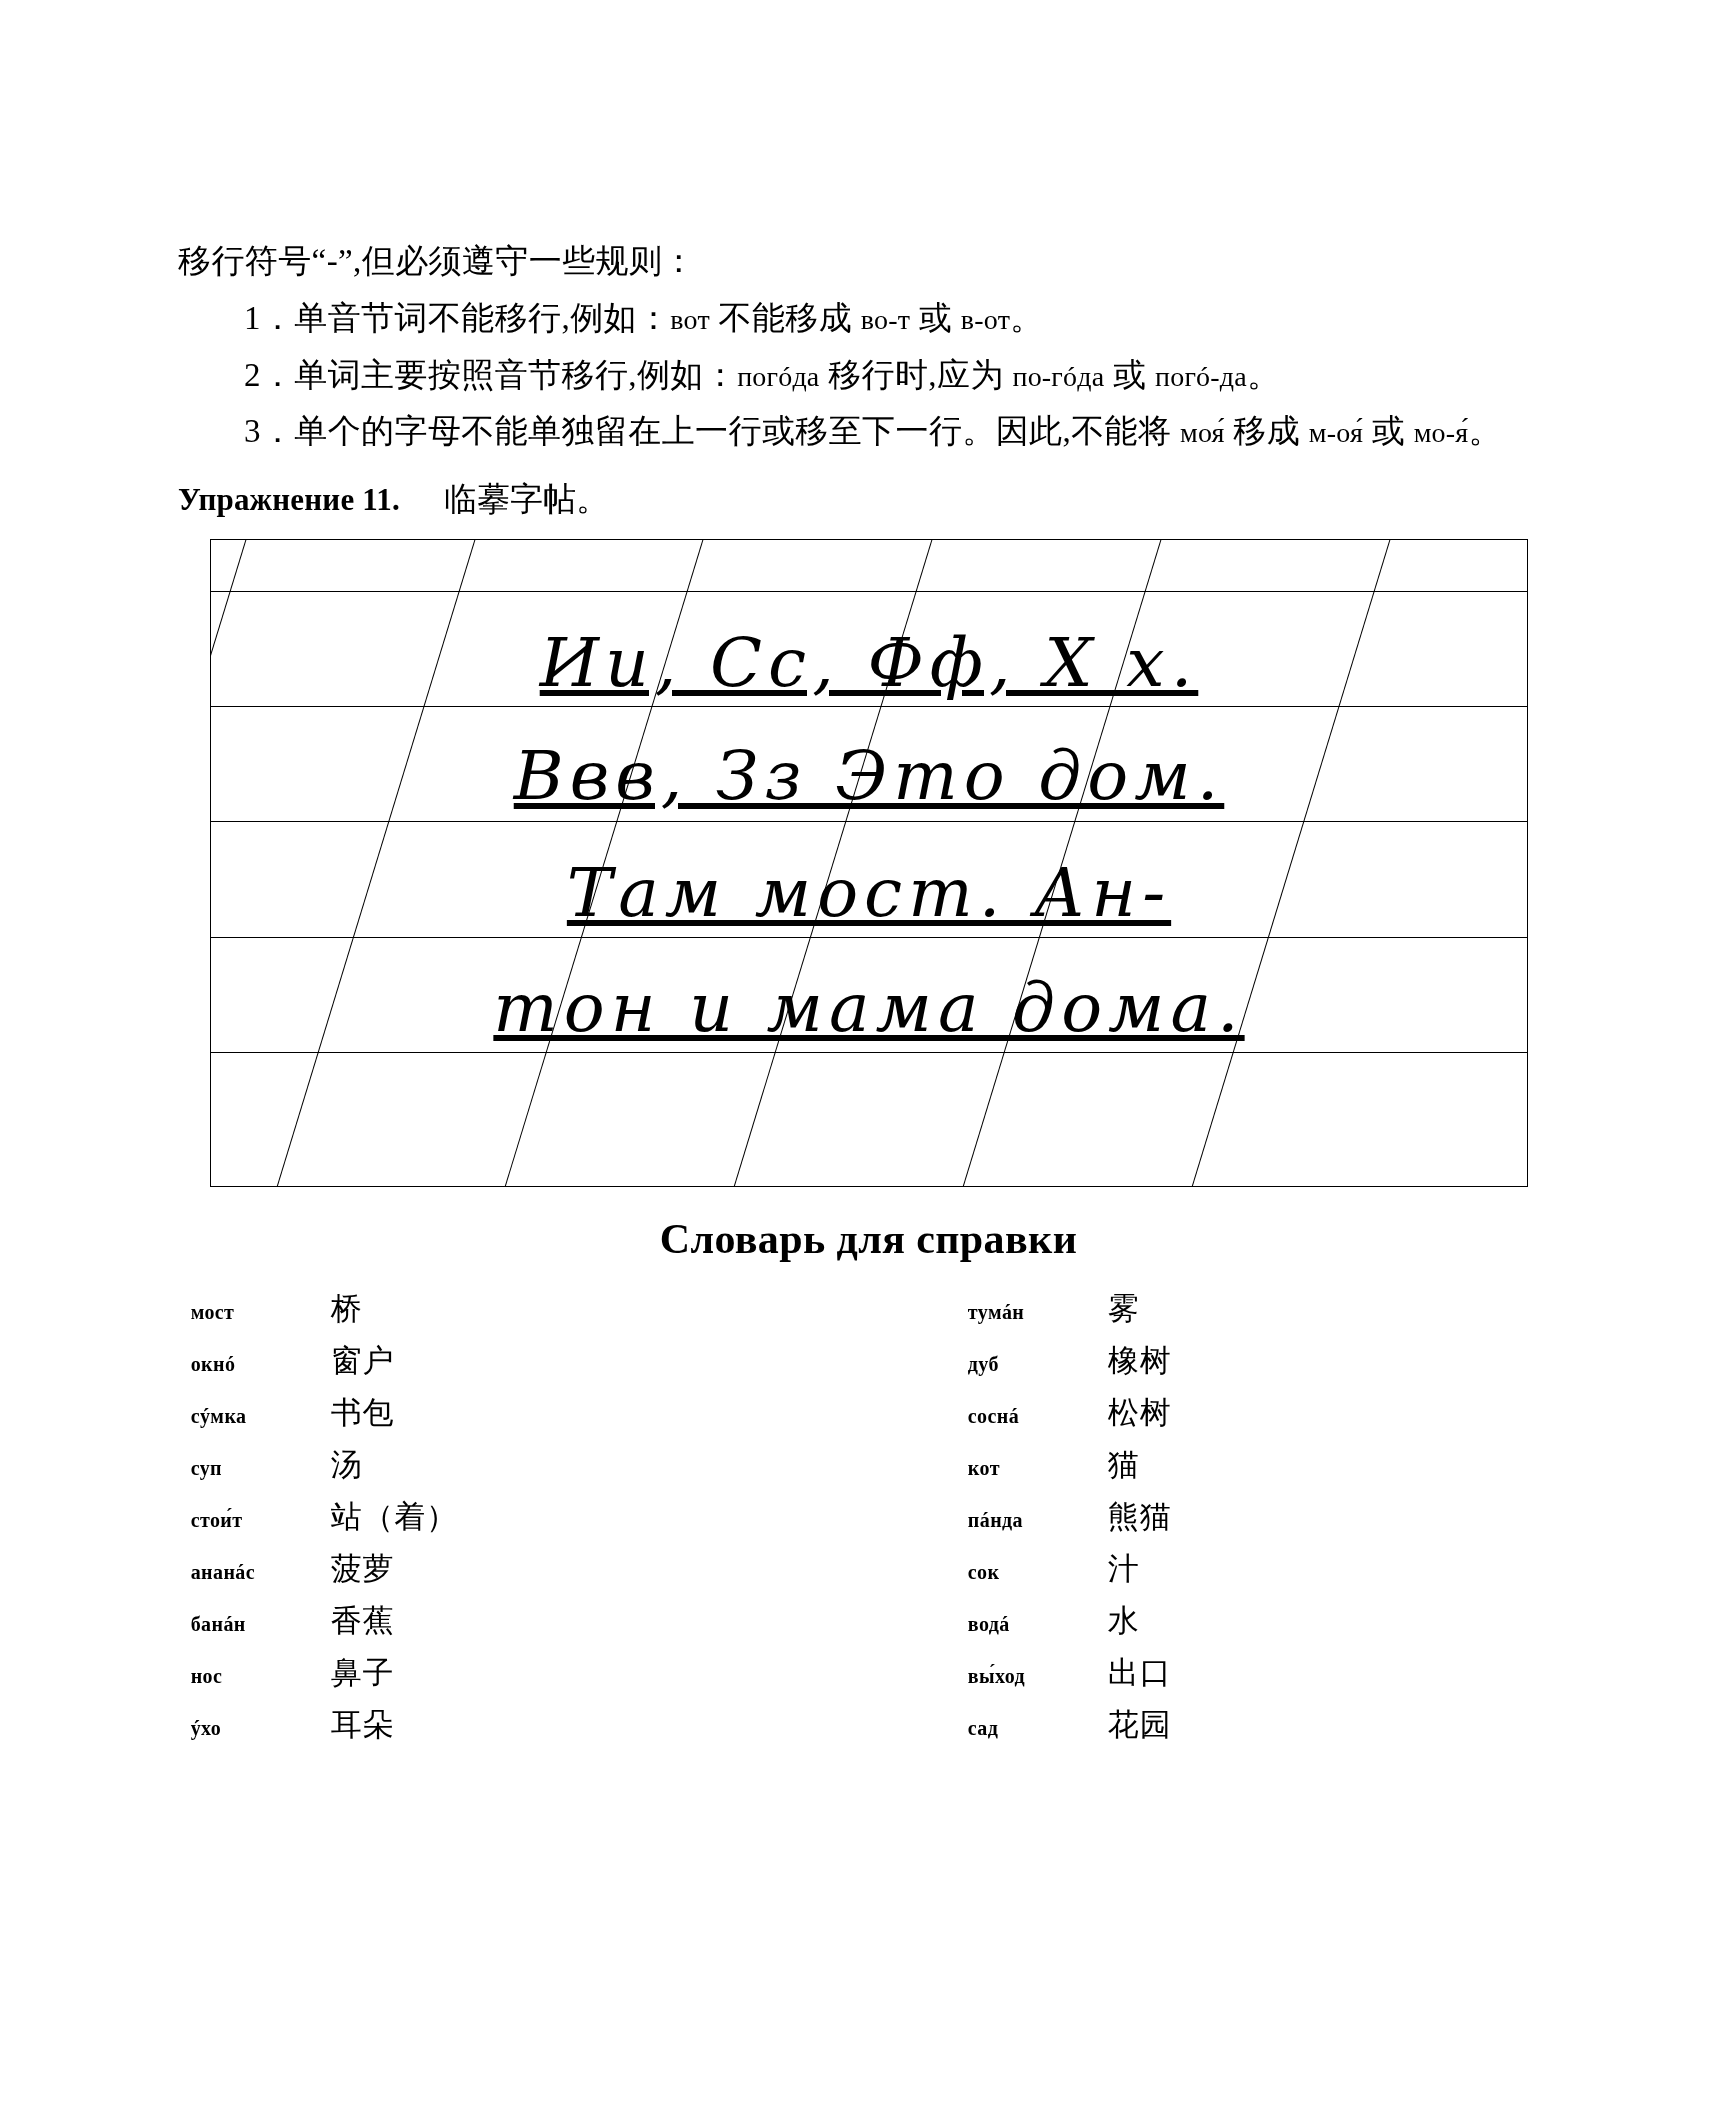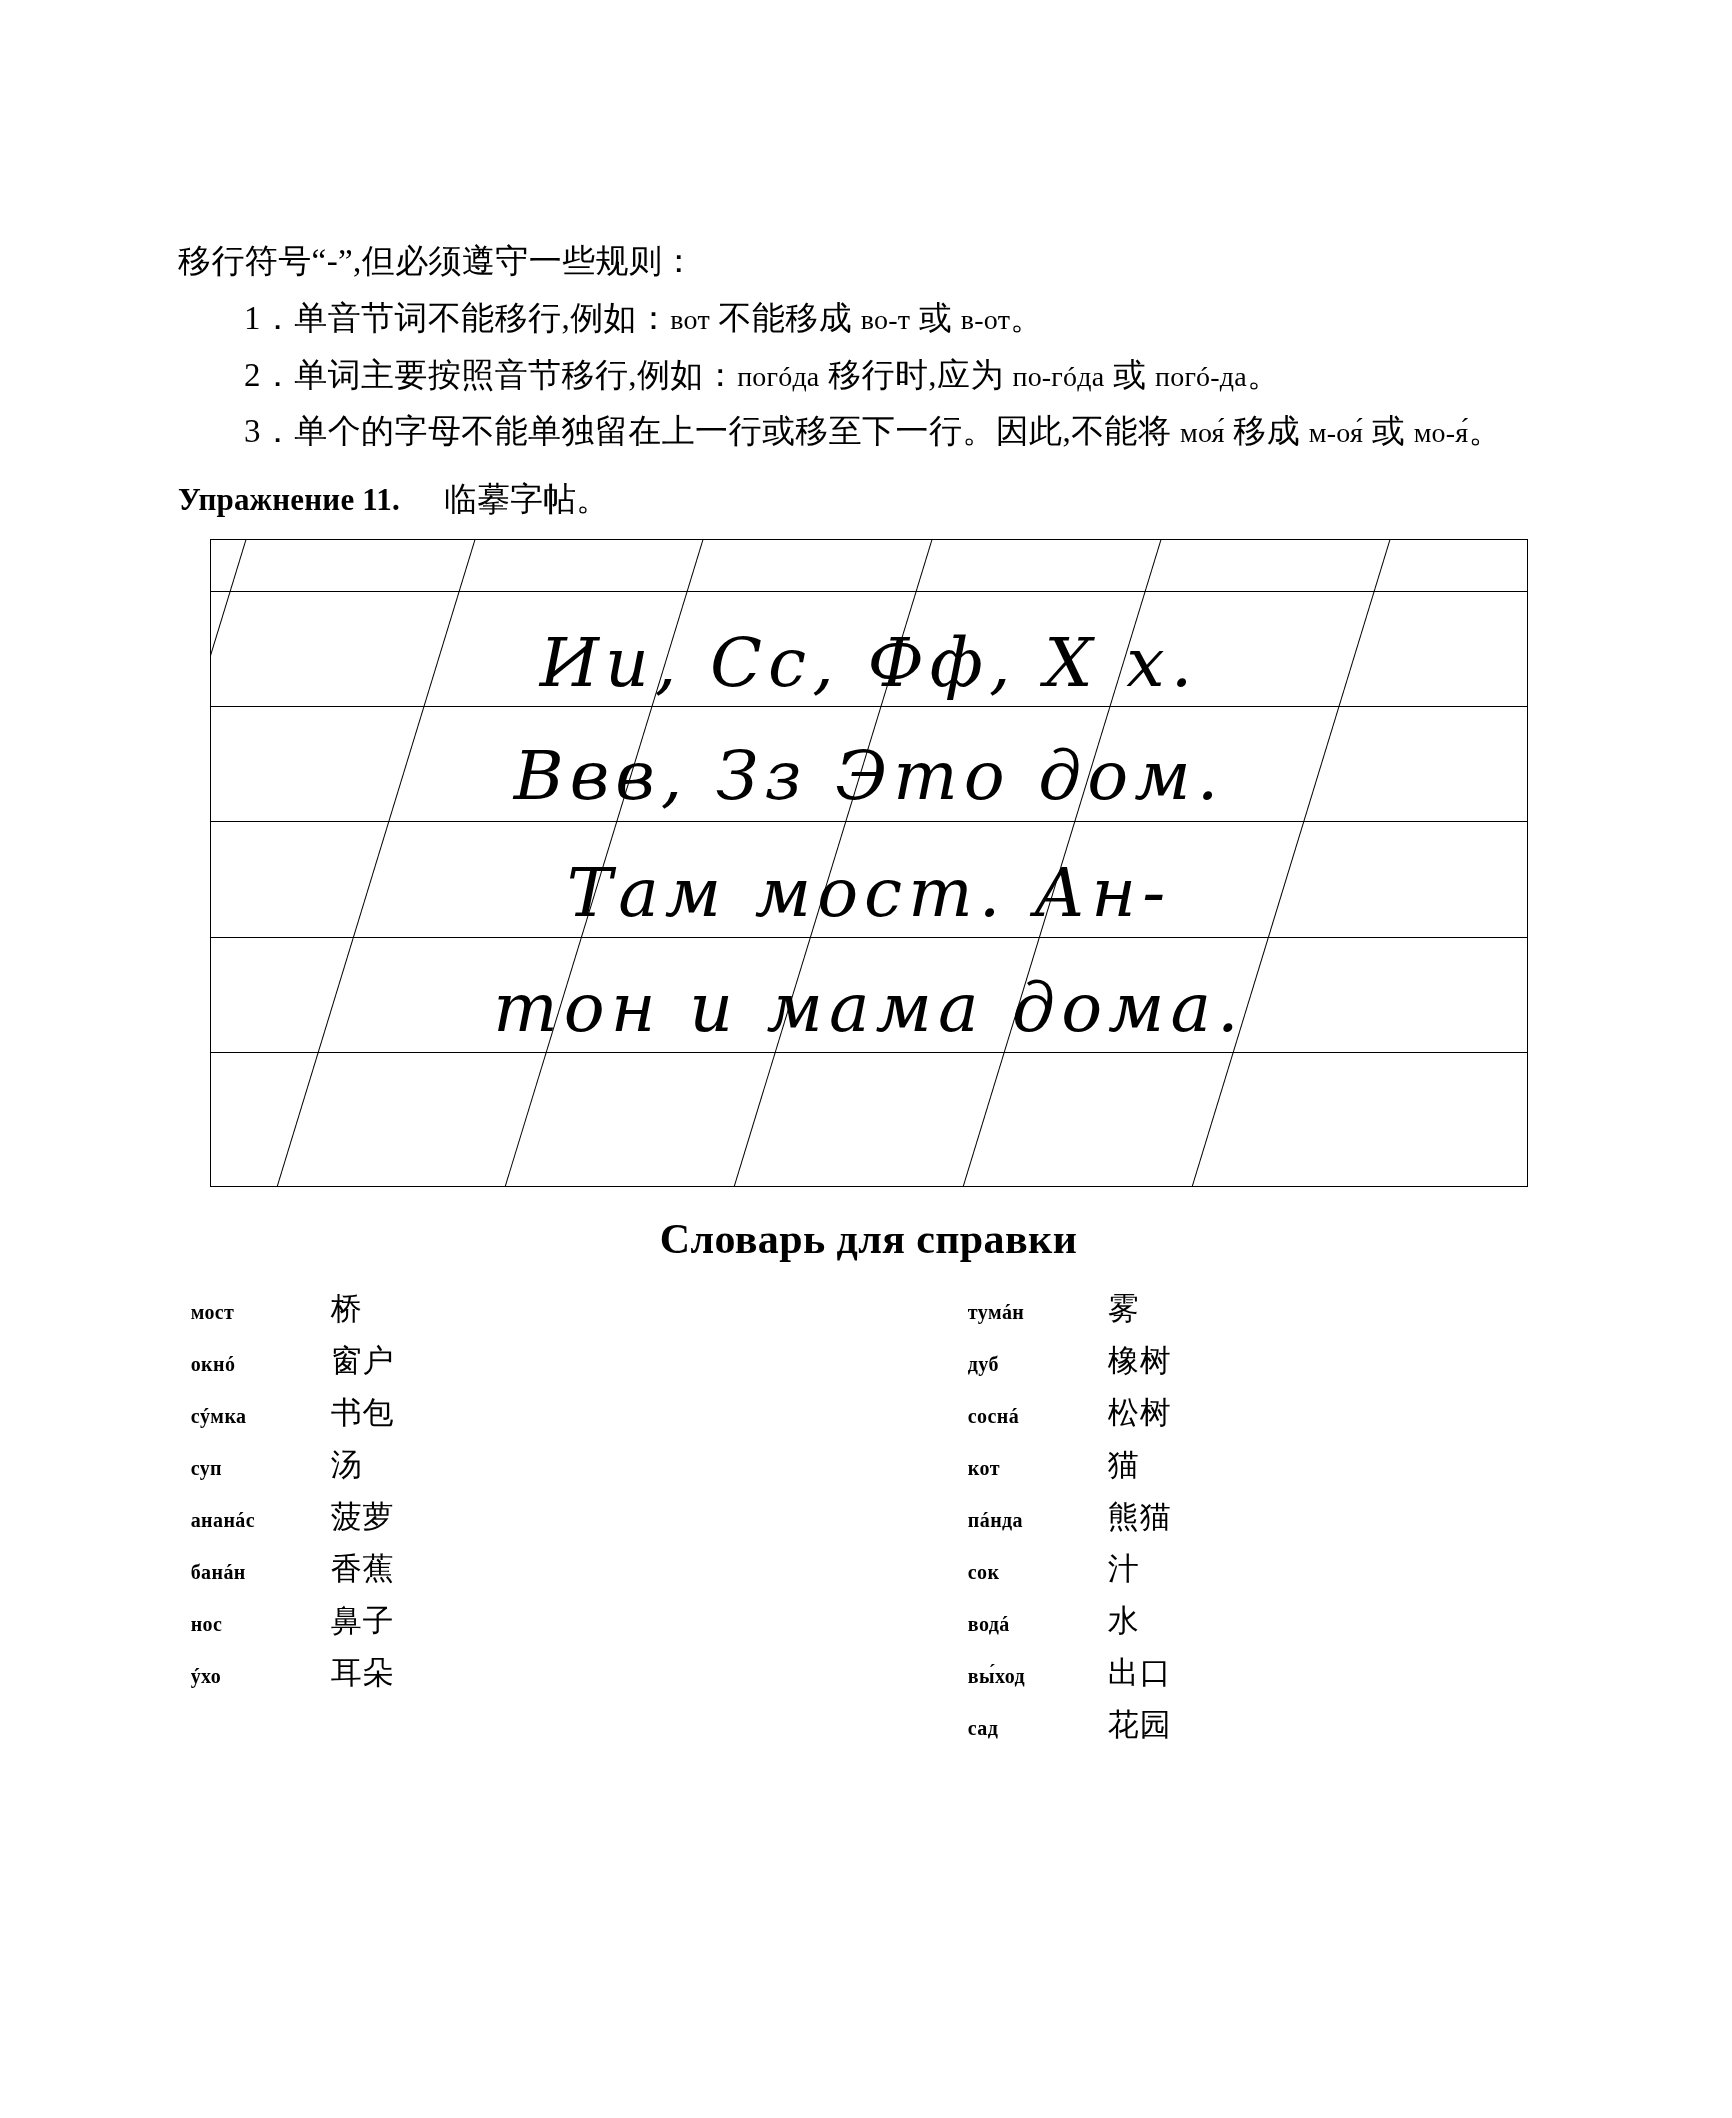--- a/index.html
+++ b/index.html
@@ -91,20 +91,21 @@
     position: absolute;
     left: 0;
     width: 100%;
     text-align: center;
     font-family: "DejaVu Serif", serif;
     font-style: italic;
     font-size: 68px;
     letter-spacing: 6px;
     white-space: nowrap;
     color: #000;
+    text-decoration: underline;
   }
 
   
   .vocab-title {
     margin-top: 28px;
     text-align: center;
     font-weight: bold;
     font-size: 42px;
     letter-spacing: 0.4px;
   }
@@ -197,20 +198,24 @@
         </div>
         <div class="vocab-row">
           <span class="ru">сýмка</span>
           <span class="zh">书包</span>
         </div>
         <div class="vocab-row">
           <span class="ru">суп</span>
           <span class="zh">汤</span>
         </div>
         <div class="vocab-row">
+          <span class="ru">стои́т</span>
+          <span class="zh">站（着）</span>
+        </div>
+        <div class="vocab-row">
           <span class="ru">ананáс</span>
           <span class="zh">菠萝</span>
         </div>
         <div class="vocab-row">
           <span class="ru">банáн</span>
           <span class="zh">香蕉</span>
         </div>
         <div class="vocab-row">
           <span class="ru">нос</span>
           <span class="zh">鼻子</span>

